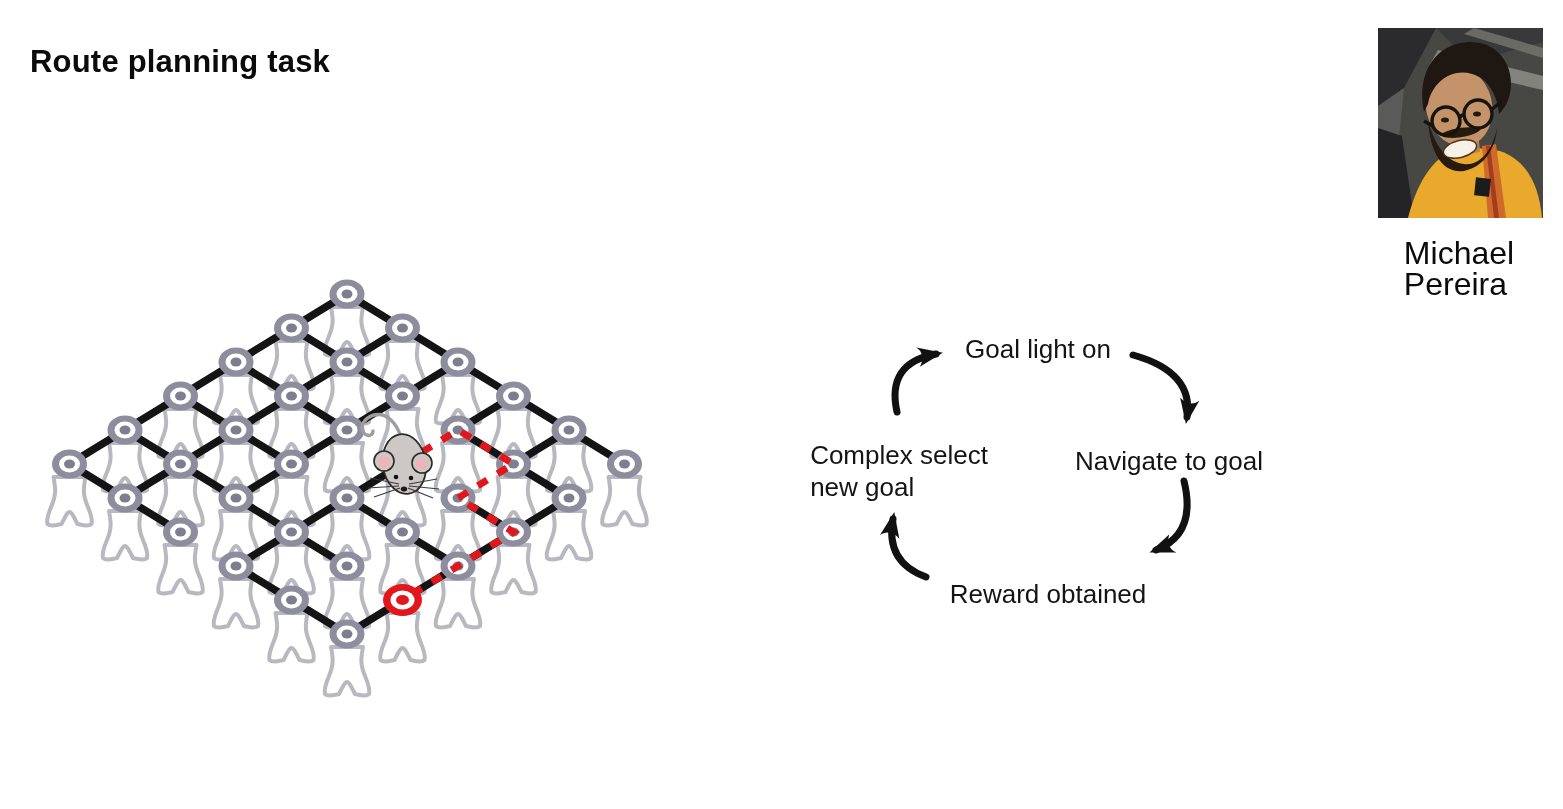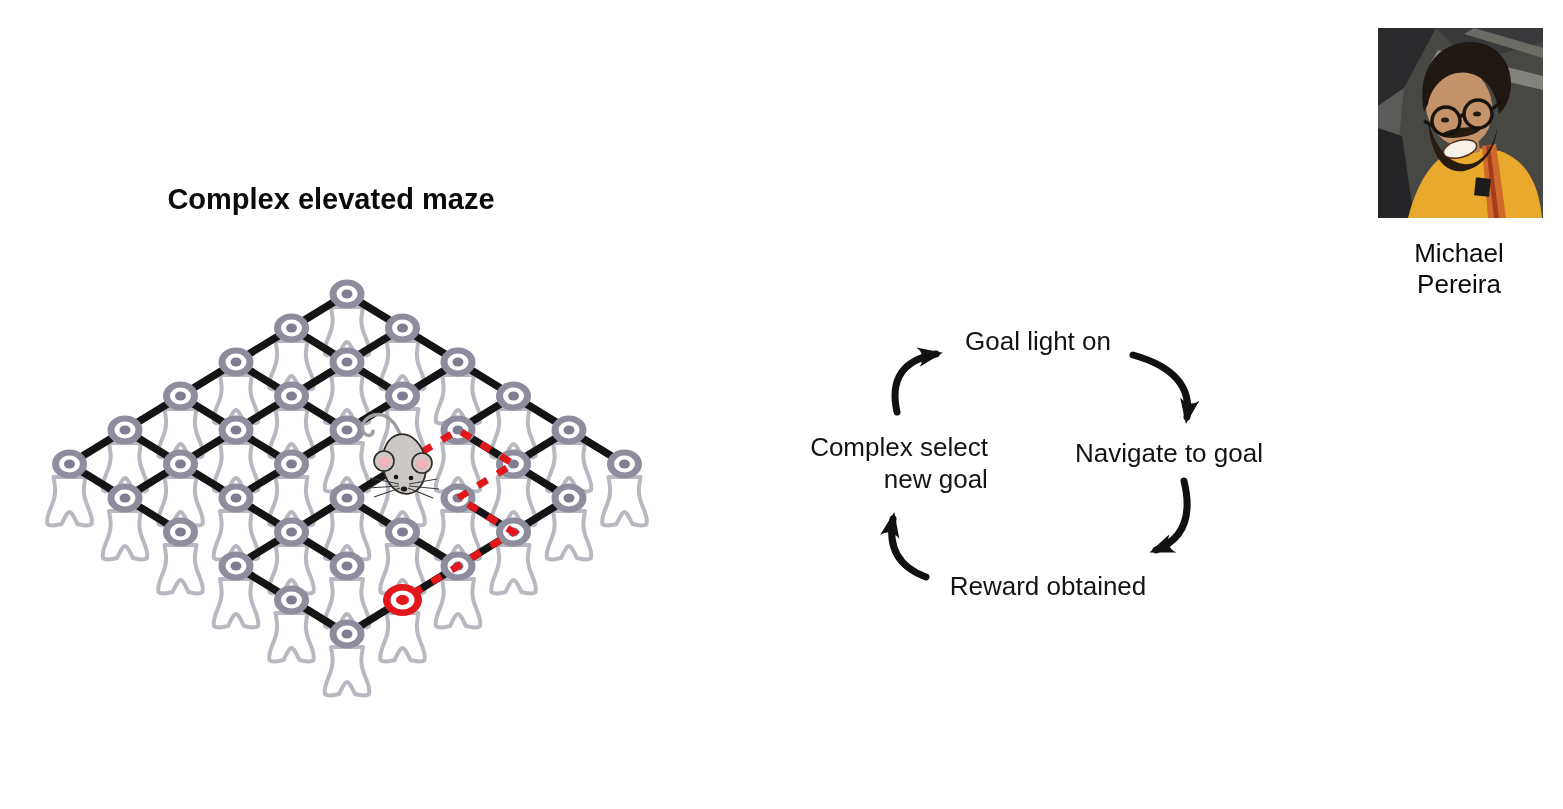--- a/index.html
+++ b/index.html
@@ -5,38 +5,38 @@
   html,body{margin:0;padding:0;background:#fff;}
   .slide{position:relative;width:1563px;height:809px;background:#ffffff;
          font-family:"Liberation Sans",sans-serif;overflow:hidden;color:#0b0b0b;}
   .title{position:absolute;left:30px;top:44px;font-size:31px;font-weight:bold;
          letter-spacing:.2px;white-space:nowrap;}
   .heading{position:absolute;transform:translate(-50%,-50%);font-weight:bold;
          white-space:nowrap;}
   .maze-heading{left:331px;top:199px;font-size:29px;}
   .cycle-heading{left:1026px;top:205px;font-size:27px;}
   .cycle-label{position:absolute;transform:translate(-50%,-50%);font-size:26px;
-         color:#141414;text-align:right;white-space:pre-line;line-height:32px;}
+         color:#141414;text-align:left;white-space:pre-line;line-height:32px;margin-top:8px;}
   .lbl-goal{left:1038px;top:341px;}
   .lbl-nav{left:1169px;top:453px;}
   .lbl-reward{left:1048px;top:586px;}
   .lbl-random{left:899px;top:463px;}
   .person-name{position:absolute;left:1459px;top:269px;transform:translate(-50%,-50%);
-         font-size:26px;line-height:31px;text-align:center;white-space:pre-line;}
+         font-size:32px;line-height:31px;white-space:pre-line;}
   .maze-svg{position:absolute;left:20px;top:270px;width:660px;height:435px;}
   .cycle-svg{position:absolute;left:858px;top:330px;width:364px;height:272px;}
   .photo-svg{position:absolute;left:1378px;top:28px;width:165px;height:190px;}
 </style>
 </head>
 <body>
 
 <div class="slide">
 
-
-  <div class="heading maze-heading">Complex elevated maze</div>
+  <div class="title">Route planning task</div>
+
 
   <svg class="maze-svg" viewBox="20 270 660 435">
     <g id="g-ped">
         <path d="M-16,0C-14,11 -13,17 -18,29C-21,36 -23,43 -22,47C-19,50 -13,48 -8,47C-4,39 -2,35 0,35C2,35 4,39 8,47C13,48 19,50 22,47C23,43 21,36 18,29C13,17 14,11 16,0Z" transform="translate(347 307)" fill="#ffffff" stroke="#b8b8c0" stroke-width="4" stroke-linejoin="round"></path>
         <path d="M-16,0C-14,11 -13,17 -18,29C-21,36 -23,43 -22,47C-19,50 -13,48 -8,47C-4,39 -2,35 0,35C2,35 4,39 8,47C13,48 19,50 22,47C23,43 21,36 18,29C13,17 14,11 16,0Z" transform="translate(402.5 341)" fill="#ffffff" stroke="#b8b8c0" stroke-width="4" stroke-linejoin="round"></path>
         <path d="M-16,0C-14,11 -13,17 -18,29C-21,36 -23,43 -22,47C-19,50 -13,48 -8,47C-4,39 -2,35 0,35C2,35 4,39 8,47C13,48 19,50 22,47C23,43 21,36 18,29C13,17 14,11 16,0Z" transform="translate(458 375)" fill="#ffffff" stroke="#b8b8c0" stroke-width="4" stroke-linejoin="round"></path>
         <path d="M-16,0C-14,11 -13,17 -18,29C-21,36 -23,43 -22,47C-19,50 -13,48 -8,47C-4,39 -2,35 0,35C2,35 4,39 8,47C13,48 19,50 22,47C23,43 21,36 18,29C13,17 14,11 16,0Z" transform="translate(513.5 409)" fill="#ffffff" stroke="#b8b8c0" stroke-width="4" stroke-linejoin="round"></path>
         <path d="M-16,0C-14,11 -13,17 -18,29C-21,36 -23,43 -22,47C-19,50 -13,48 -8,47C-4,39 -2,35 0,35C2,35 4,39 8,47C13,48 19,50 22,47C23,43 21,36 18,29C13,17 14,11 16,0Z" transform="translate(569 443)" fill="#ffffff" stroke="#b8b8c0" stroke-width="4" stroke-linejoin="round"></path>
         <path d="M-16,0C-14,11 -13,17 -18,29C-21,36 -23,43 -22,47C-19,50 -13,48 -8,47C-4,39 -2,35 0,35C2,35 4,39 8,47C13,48 19,50 22,47C23,43 21,36 18,29C13,17 14,11 16,0Z" transform="translate(624.5 477)" fill="#ffffff" stroke="#b8b8c0" stroke-width="4" stroke-linejoin="round"></path>
         <path d="M-16,0C-14,11 -13,17 -18,29C-21,36 -23,43 -22,47C-19,50 -13,48 -8,47C-4,39 -2,35 0,35C2,35 4,39 8,47C13,48 19,50 22,47C23,43 21,36 18,29C13,17 14,11 16,0Z" transform="translate(291.5 341)" fill="#ffffff" stroke="#b8b8c0" stroke-width="4" stroke-linejoin="round"></path>

